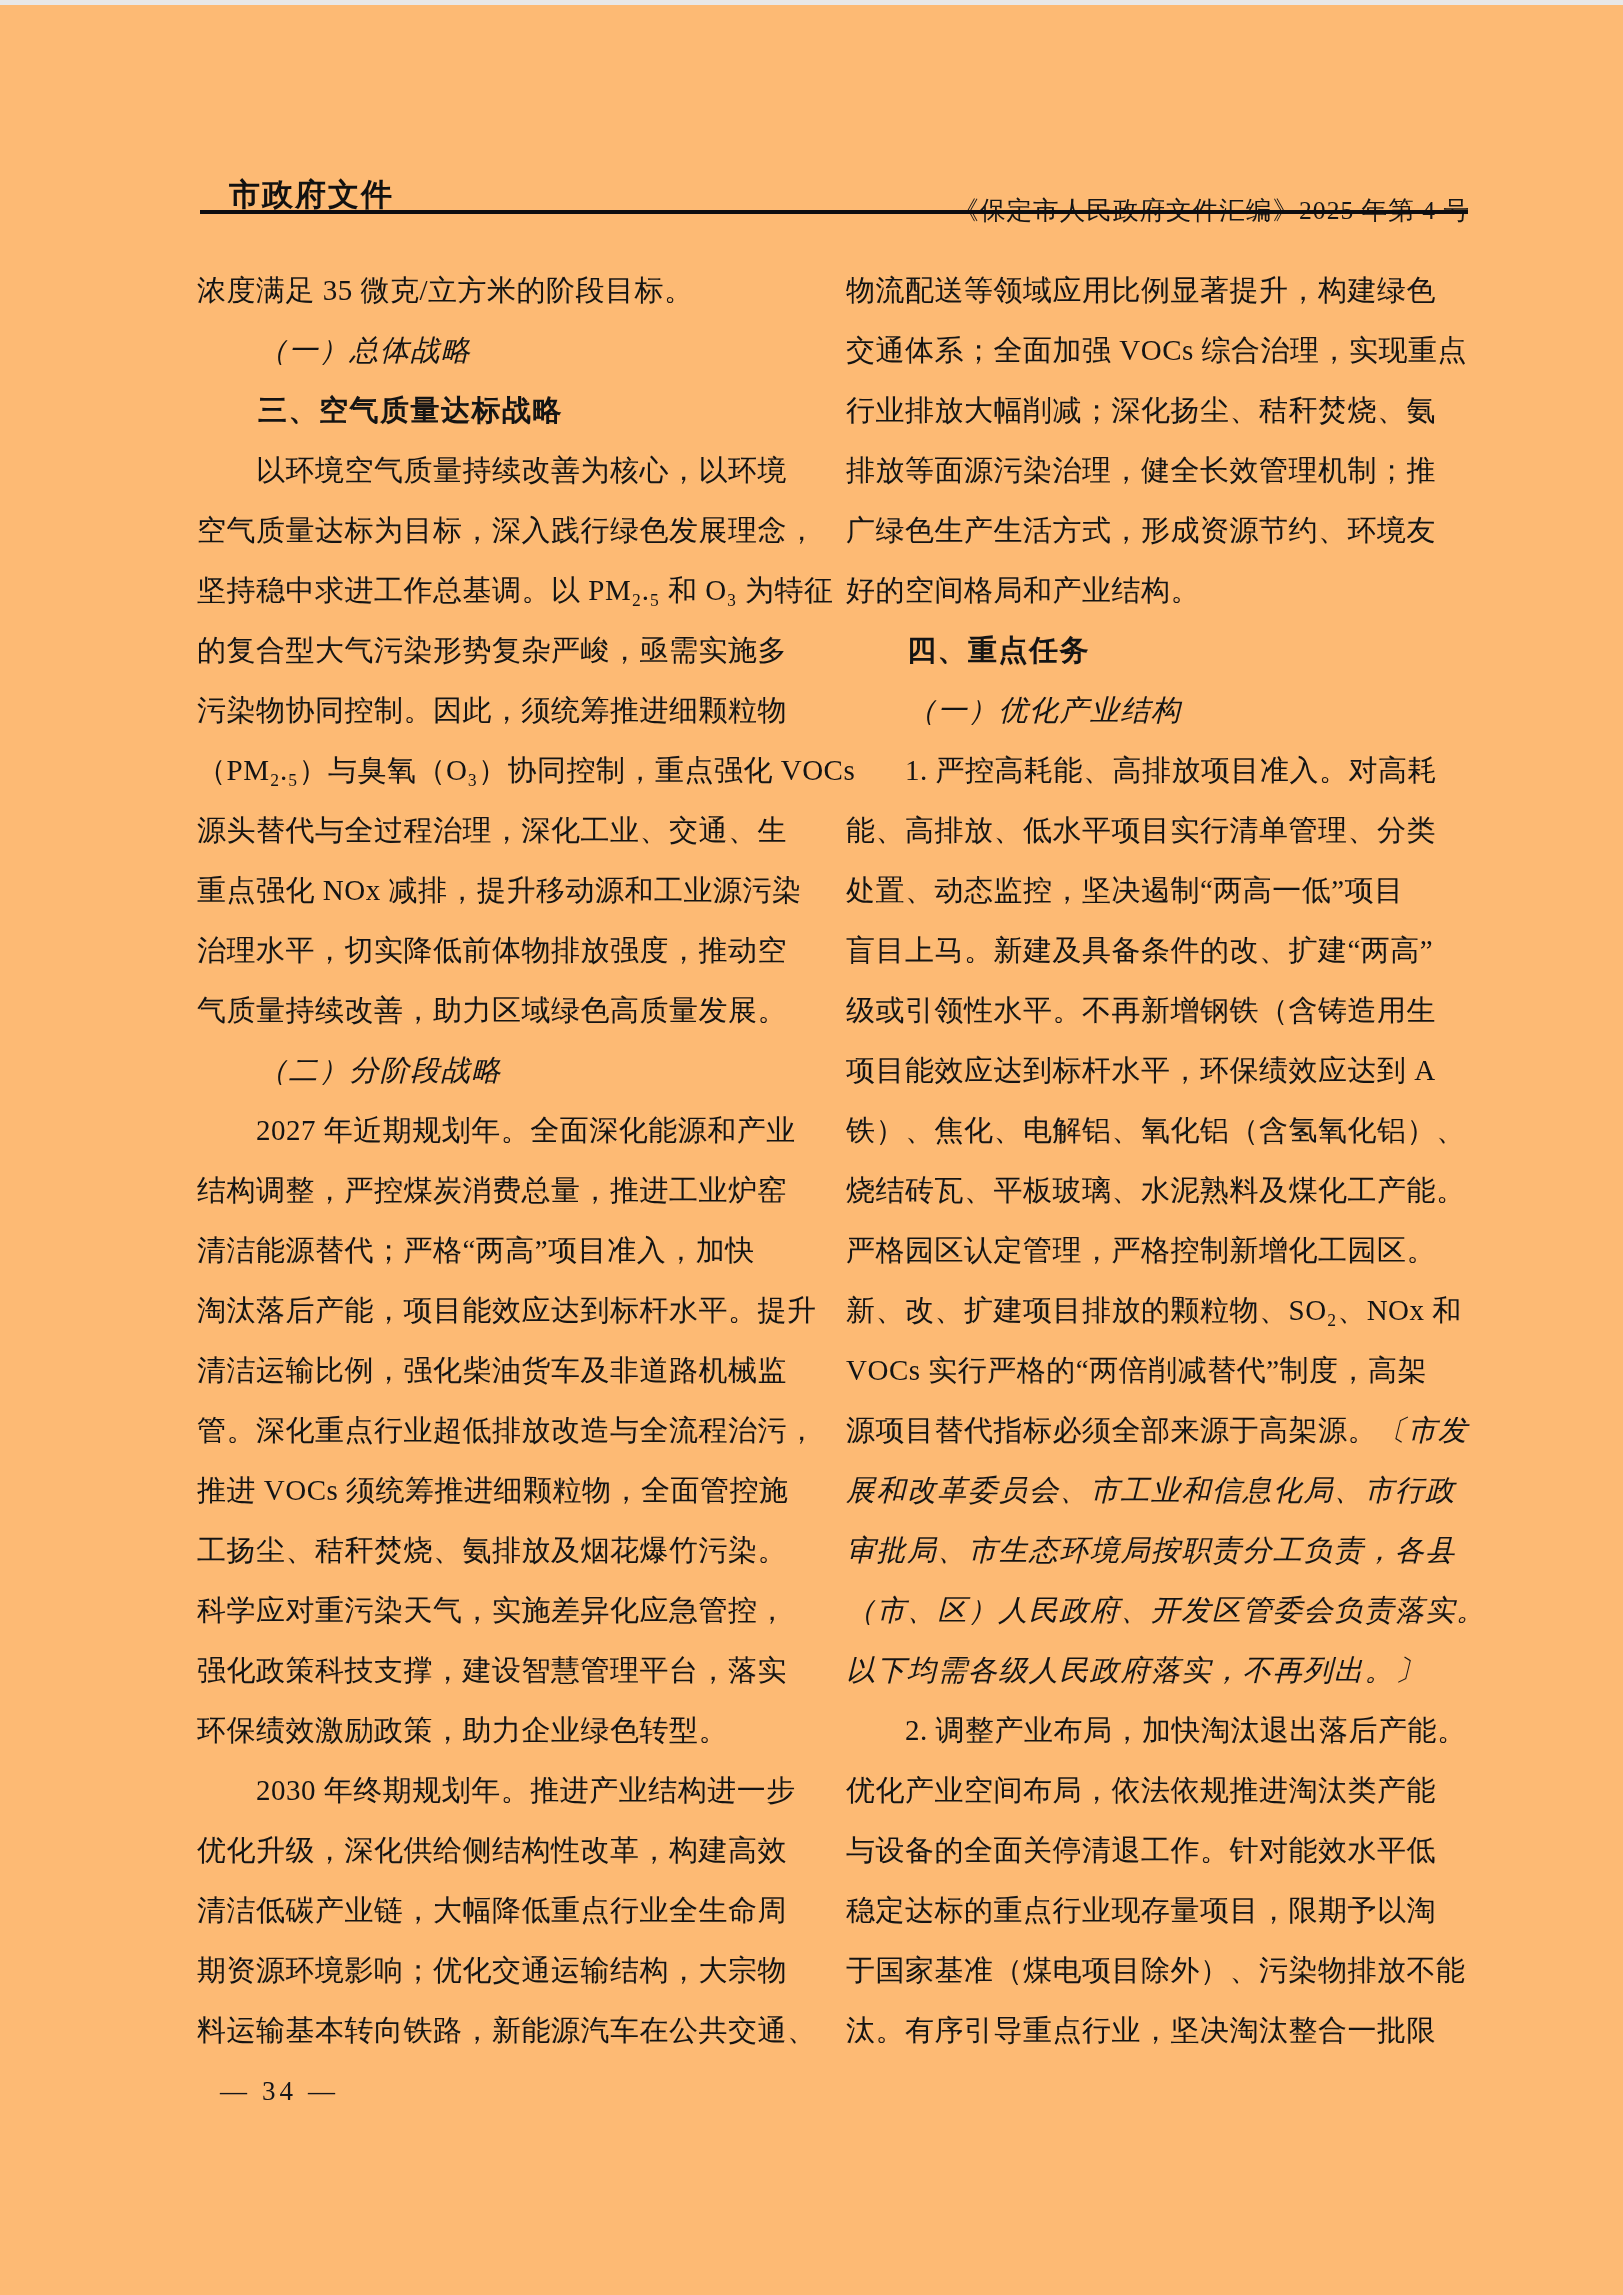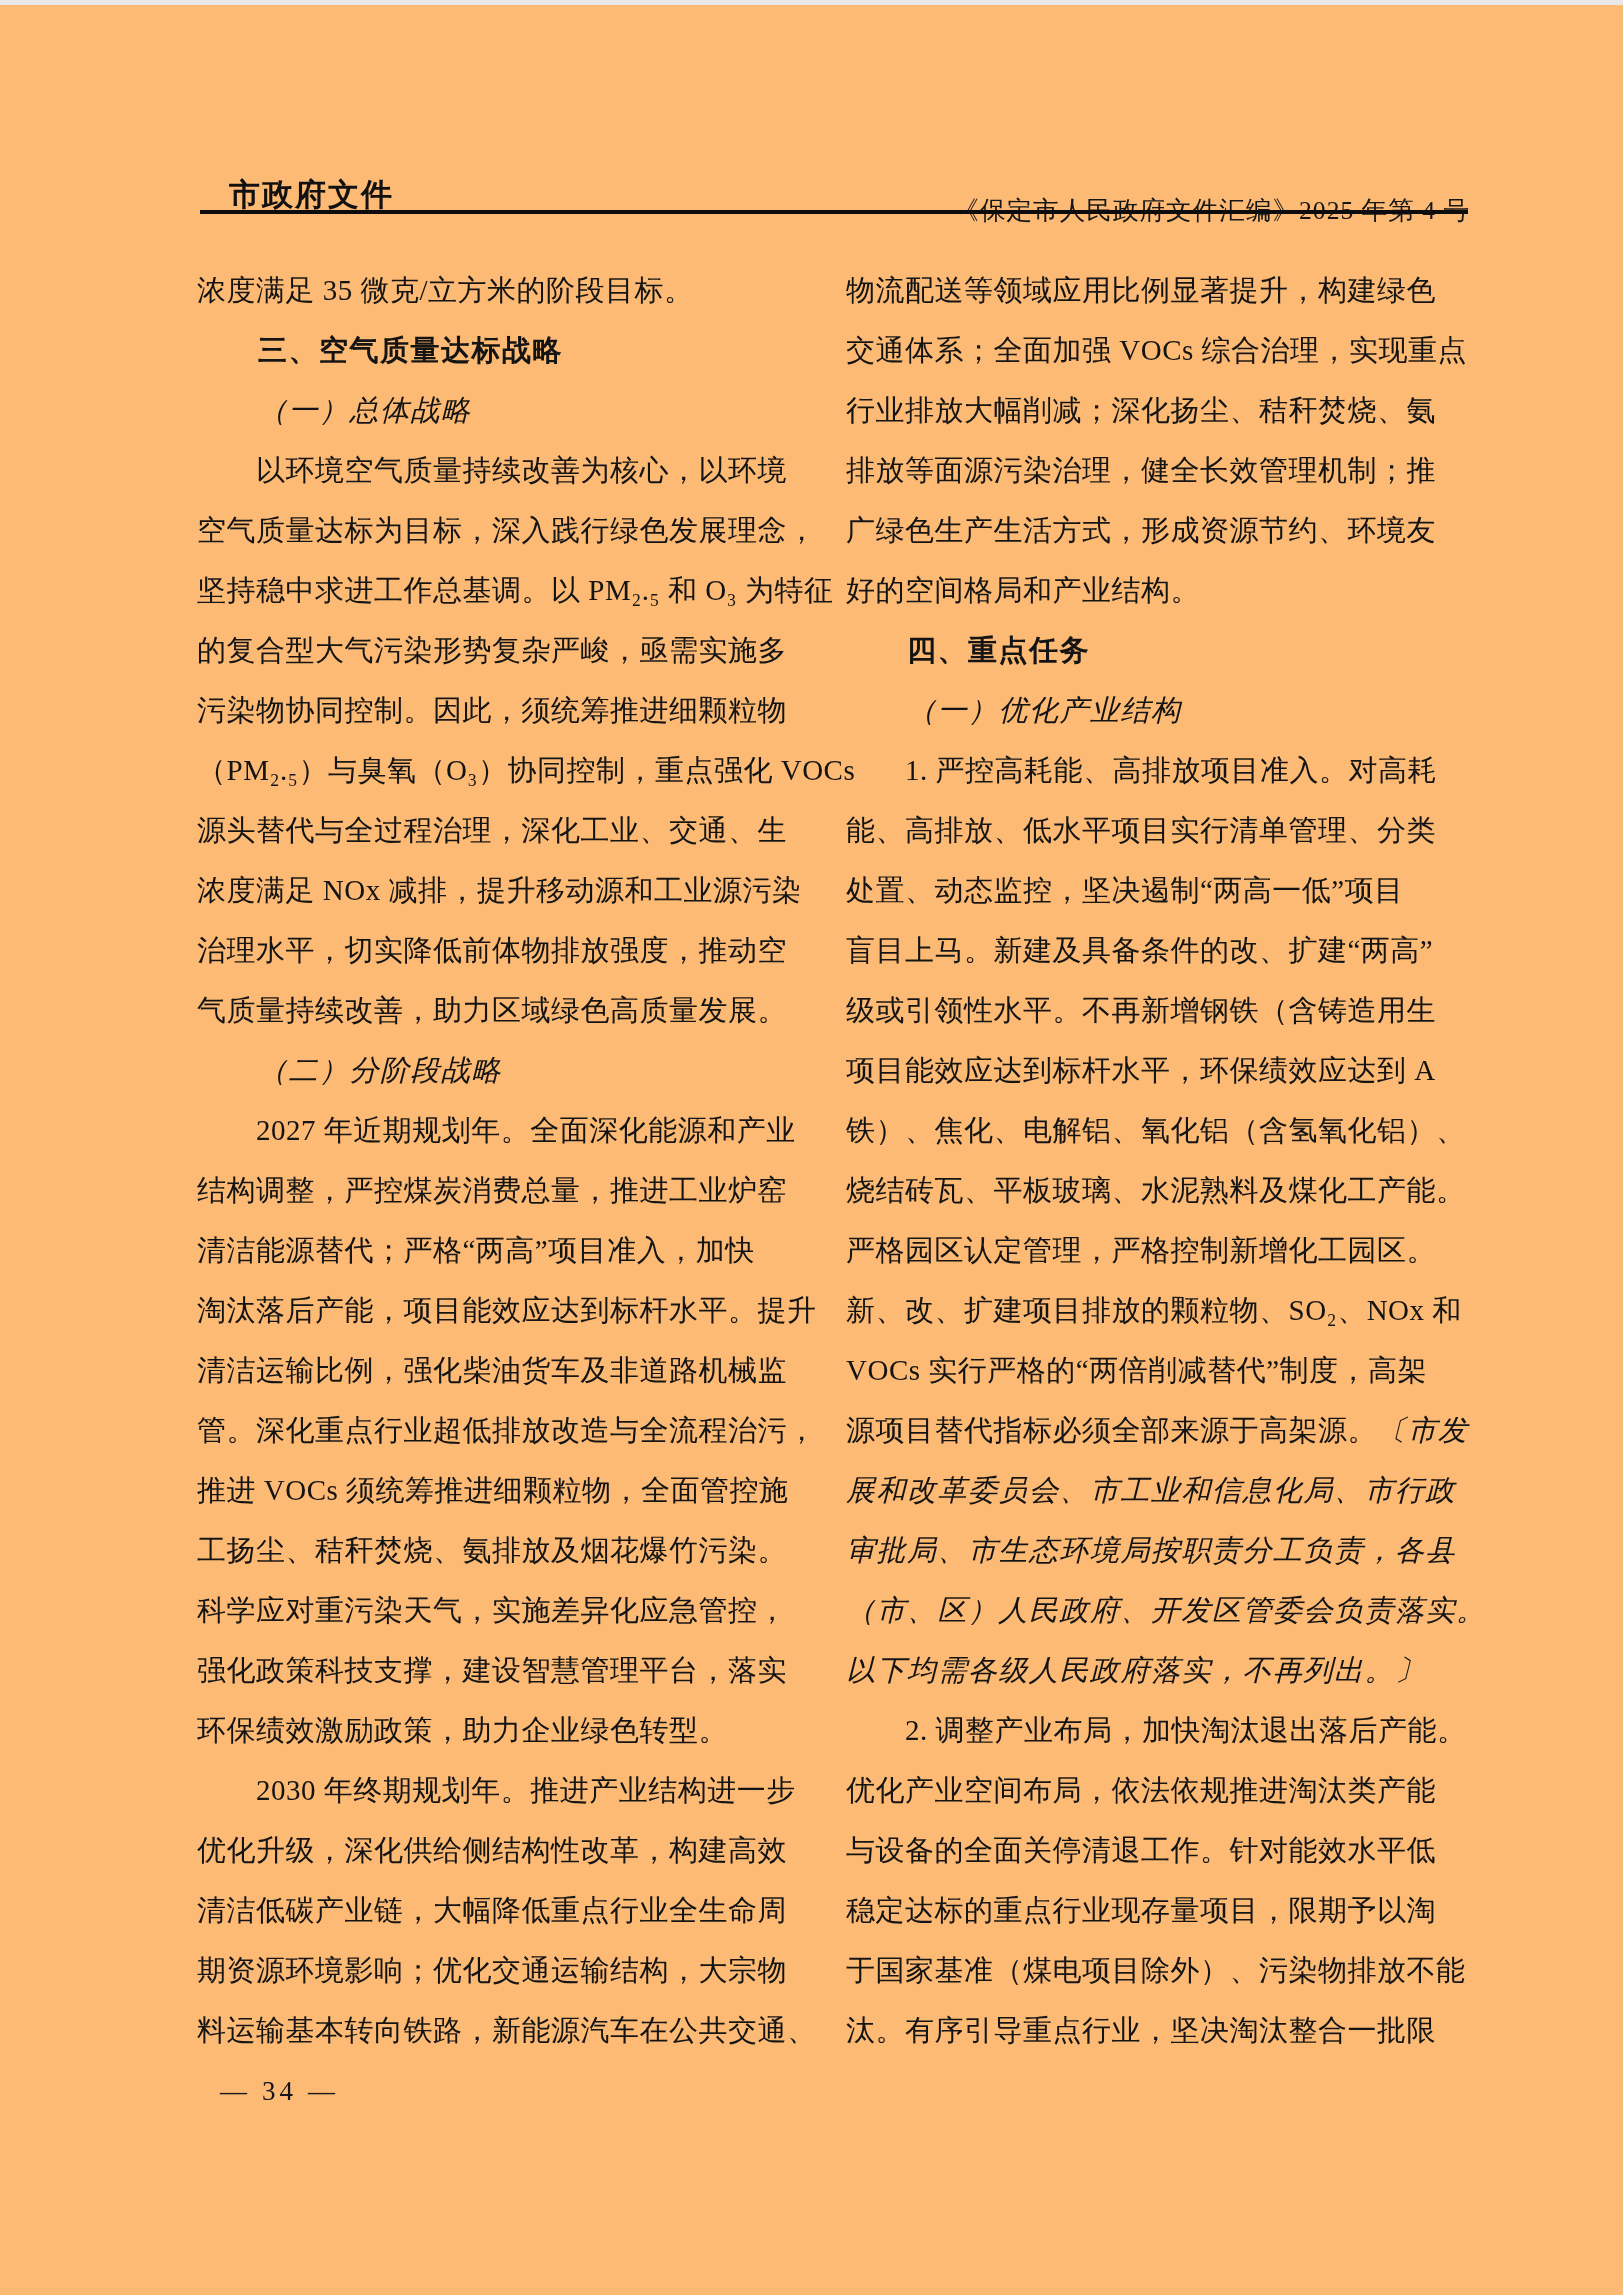--- a/index.html
+++ b/index.html
@@ -77,30 +77,30 @@
 <div class="page">
 
   <div class="hdr-left">市政府文件</div>
 
   <div class="hdr-right">《保定市人民政府文件汇编》2025 年第 4 号</div>
 
   <div class="hdr-rule"></div>
 
   <div class="col col-left" id="col-left">
       <div class="line">浓度满足 35 微克/立方米的阶段目标。</div>
+      <div class="line kaiti">　　（一）总体战略</div>
       <div class="line bold">　　三、空气质量达标战略</div>
-      <div class="line kaiti">　　（一）总体战略</div>
       <div class="line">　　以环境空气质量持续改善为核心，以环境</div>
       <div class="line">空气质量达标为目标，深入践行绿色发展理念，</div>
       <div class="line">坚持稳中求进工作总基调。以 PM₂.₅ 和 O₃ 为特征</div>
       <div class="line">的复合型大气污染形势复杂严峻，亟需实施多</div>
       <div class="line">污染物协同控制。因此，须统筹推进细颗粒物</div>
       <div class="line">（PM₂.₅）与臭氧（O₃）协同控制，重点强化 VOCs</div>
       <div class="line">源头替代与全过程治理，深化工业、交通、生</div>
-      <div class="line">浓度满足 NOx 减排，提升移动源和工业源污染</div>
+      <div class="line">重点强化 NOx 减排，提升移动源和工业源污染</div>
       <div class="line">治理水平，切实降低前体物排放强度，推动空</div>
       <div class="line">气质量持续改善，助力区域绿色高质量发展。</div>
       <div class="line kaiti">　　（二）分阶段战略</div>
       <div class="line">　　2027 年近期规划年。全面深化能源和产业</div>
       <div class="line">结构调整，严控煤炭消费总量，推进工业炉窑</div>
       <div class="line">清洁能源替代；严格“两高”项目准入，加快</div>
       <div class="line">淘汰落后产能，项目能效应达到标杆水平。提升</div>
       <div class="line">清洁运输比例，强化柴油货车及非道路机械监</div>
       <div class="line">管。深化重点行业超低排放改造与全流程治污，</div>
       <div class="line">推进 VOCs 须统筹推进细颗粒物，全面管控施</div>

